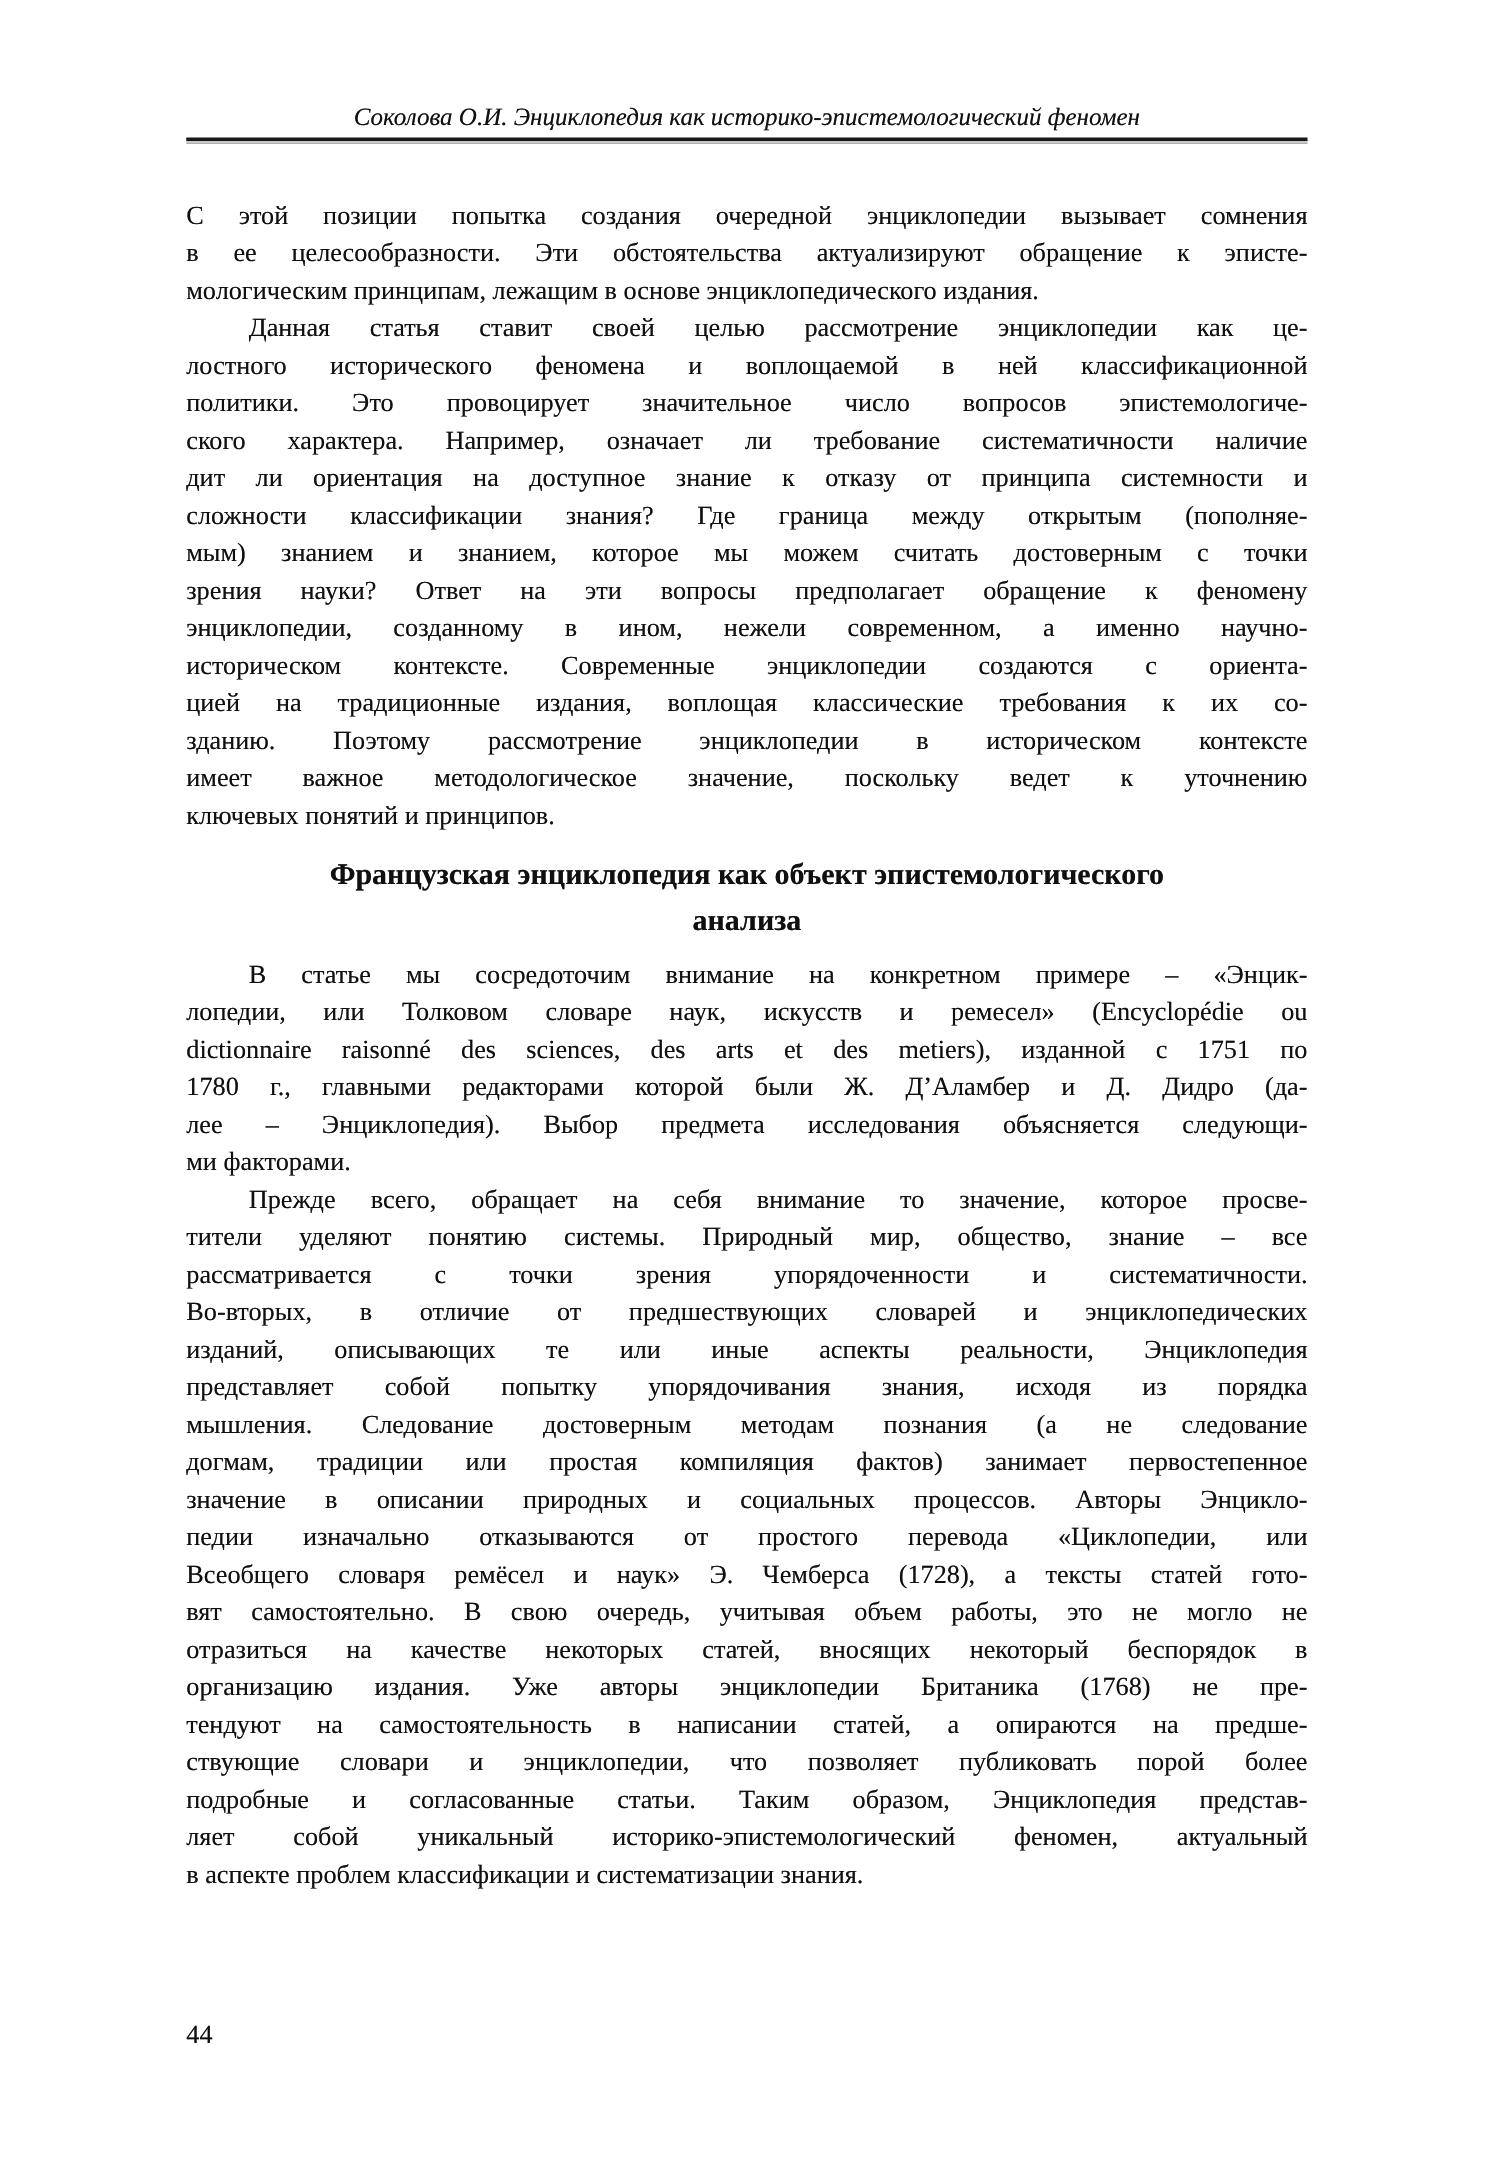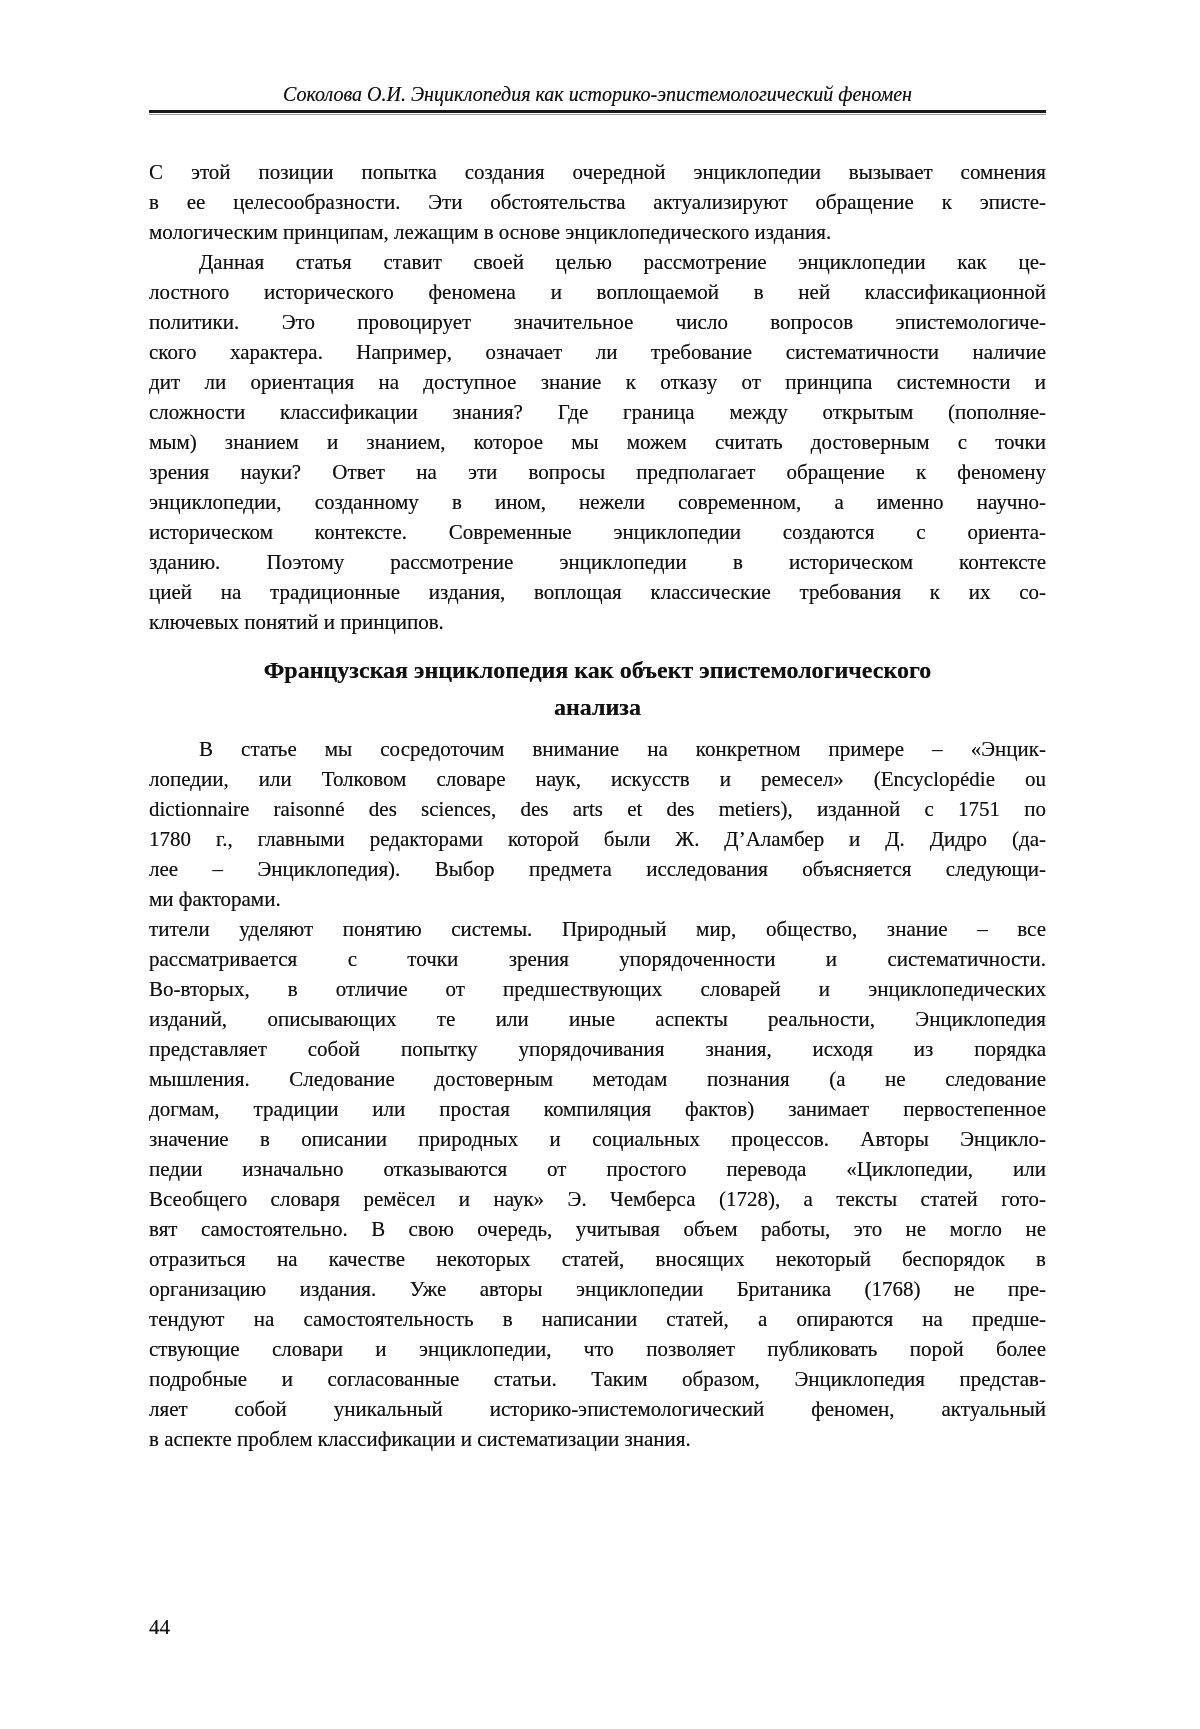--- a/index.html
+++ b/index.html
@@ -87,37 +87,39 @@
         <div class="line indent">Данная статья ставит своей целью рассмотрение энциклопедии как це-</div>
         <div class="line">лостного исторического феномена и воплощаемой в ней классификационной</div>
         <div class="line">политики. Это провоцирует значительное число вопросов эпистемологиче-</div>
         <div class="line">ского характера. Например, означает ли требование систематичности наличие</div>
         <div class="line">дит ли ориентация на доступное знание к отказу от принципа системности и</div>
         <div class="line">сложности классификации знания? Где граница между открытым (пополняе-</div>
         <div class="line">мым) знанием и знанием, которое мы можем считать достоверным с точки</div>
         <div class="line">зрения науки? Ответ на эти вопросы предполагает обращение к феномену</div>
         <div class="line">энциклопедии, созданному в ином, нежели современном, а именно научно-</div>
         <div class="line">историческом контексте. Современные энциклопедии создаются с ориента-</div>
+        <div class="line">цией на традиционные издания, воплощая классические требования к их со-</div>
         <div class="line">зданию. Поэтому рассмотрение энциклопедии в историческом контексте</div>
-        <div class="line">цией на традиционные издания, воплощая классические требования к их со-</div>
+        <div class="line">имеет важное методологическое значение, поскольку ведет к уточнению</div>
         <div class="line last">ключевых понятий и принципов.</div>
       </div>
       <div class="heading">
         <div class="hline">Французская энциклопедия как объект эпистемологического</div>
         <div class="hline">анализа</div>
       </div>
       <div class="paragraph">
         <div class="line indent">В статье мы сосредоточим внимание на конкретном примере – «Энцик-</div>
         <div class="line">лопедии, или Толковом словаре наук, искусств и ремесел» (Encyclopédie ou</div>
         <div class="line">dictionnaire raisonné des sciences, des arts et des metiers), изданной с 1751 по</div>
         <div class="line">1780 г., главными редакторами которой были Ж. Д’Аламбер и Д. Дидро (да-</div>
         <div class="line">лее – Энциклопедия). Выбор предмета исследования объясняется следующи-</div>
         <div class="line last">ми факторами.</div>
       </div>
       <div class="paragraph">
+        <div class="line indent">Прежде всего, обращает на себя внимание то значение, которое просве-</div>
         <div class="line">тители уделяют понятию системы. Природный мир, общество, знание – все</div>
         <div class="line">рассматривается с точки зрения упорядоченности и систематичности.</div>
         <div class="line">Во-вторых, в отличие от предшествующих словарей и энциклопедических</div>
         <div class="line">изданий, описывающих те или иные аспекты реальности, Энциклопедия</div>
         <div class="line">представляет собой попытку упорядочивания знания, исходя из порядка</div>
         <div class="line">мышления. Следование достоверным методам познания (а не следование</div>
         <div class="line">догмам, традиции или простая компиляция фактов) занимает первостепенное</div>
         <div class="line">значение в описании природных и социальных процессов. Авторы Энцикло-</div>
         <div class="line">педии изначально отказываются от простого перевода «Циклопедии, или</div>
         <div class="line">Всеобщего словаря ремёсел и наук» Э. Чемберса (1728), а тексты статей гото-</div>

